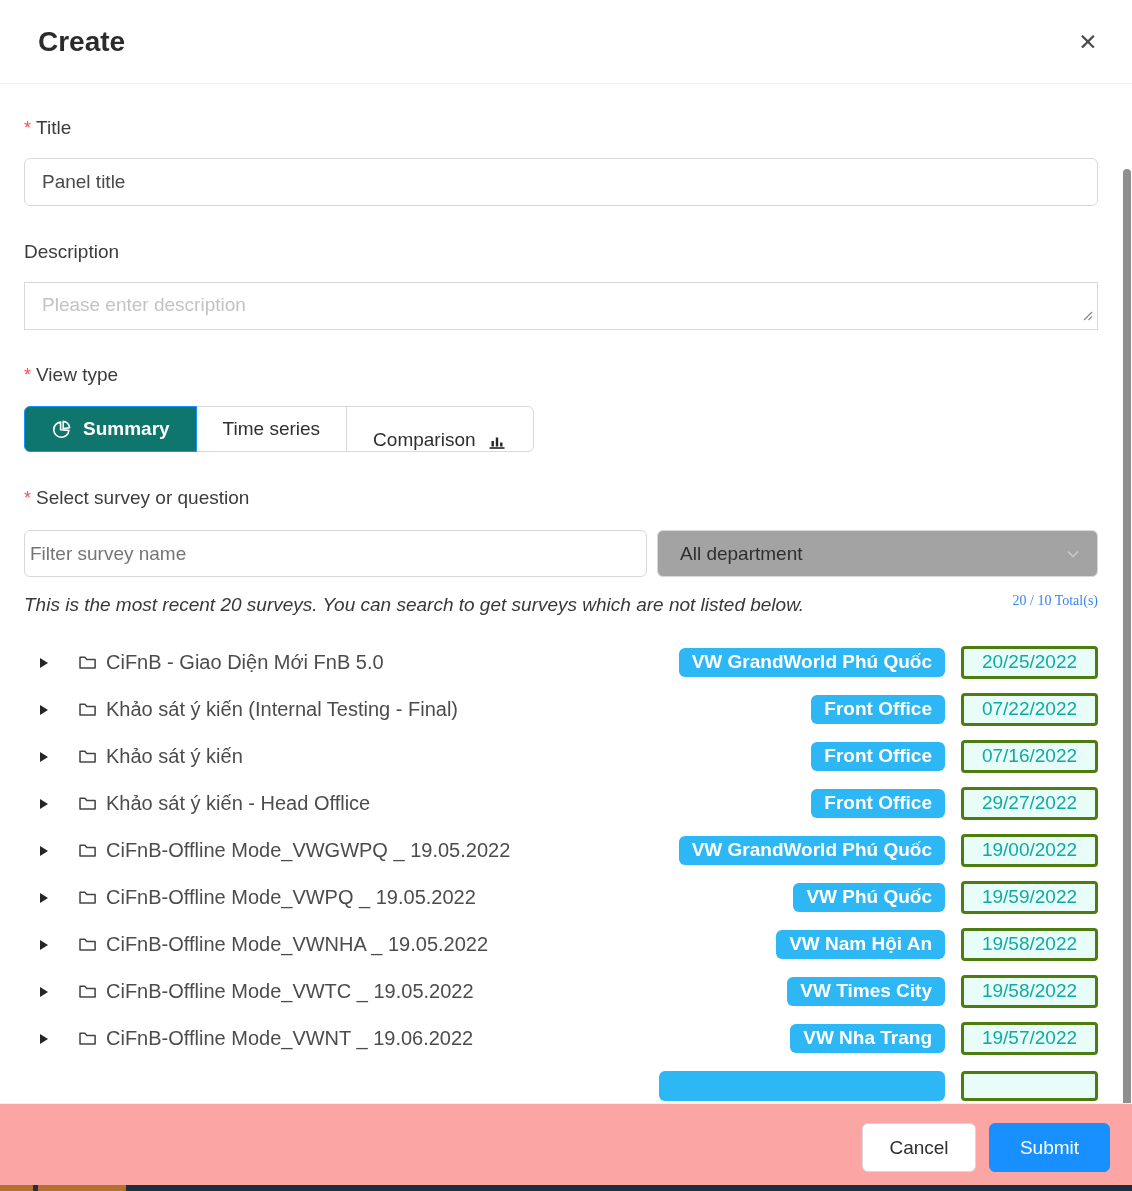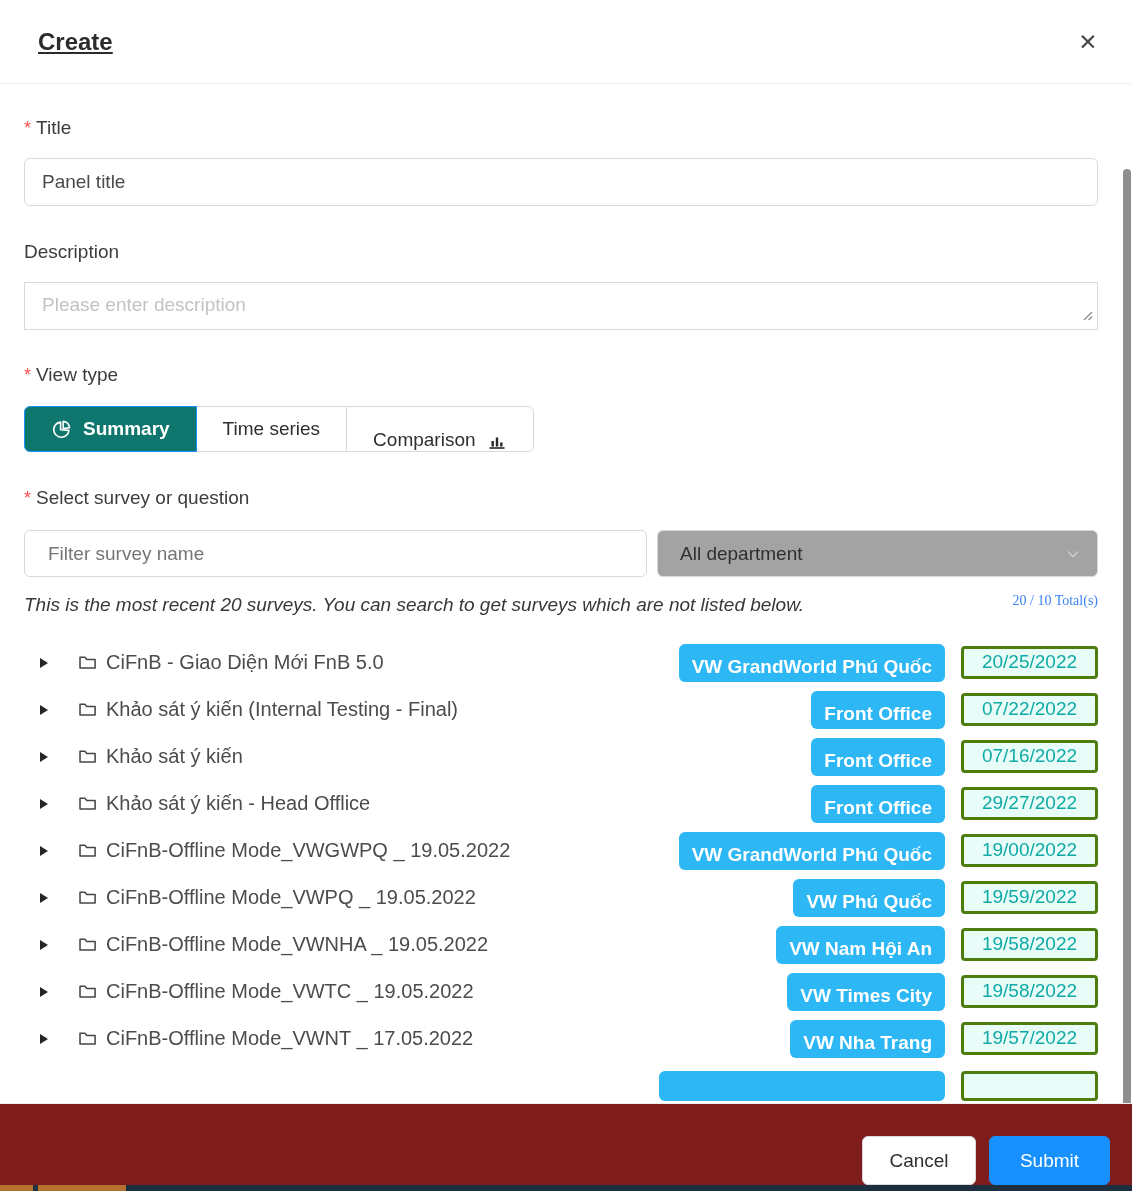--- a/index.html
+++ b/index.html
@@ -9,21 +9,21 @@
     width:1132px; height:1191px; position:relative; overflow:hidden;
     color:#3c3c3c;
   }
   .modal { width:1132px; height:1191px; background:#fff; position:relative; }
 
   
   .modal-header {
     height:84px; border-bottom:1px solid #f0f0f0;
     display:flex; align-items:center; padding:0 30px 0 38px; position:relative;
   }
-  .modal-title { font-size:24px; font-weight:600; color:#2b2b2b;text-decoration:underline; }
+  .modal-title { font-size:28px; font-weight:600; color:#2b2b2b; }
   .close-btn {
     position:absolute; right:30px; top:28px; width:28px; height:28px;
     font-size:23px; color:#4a4a4a; font-weight:300; line-height:28px; text-align:center;
     cursor:pointer; background:none; border:none;
   }
 
   
   .modal-body { height:1019px; overflow:hidden; padding:0 34px 0 24px; position:relative; }
 
   .field-label { font-size:19px; color:#3c3c3c; line-height:22px; }
@@ -59,21 +59,21 @@
   .tab:last-child  { border-radius:0 6px 6px 0;align-items:flex-end; }
   .tab.active {
     background:#0f766e; border-color:#1890ff; color:#fff; font-weight:600; z-index:2;
   }
   .tab .t-icon { display:inline-flex; }
 
   
   .filter-row { margin-top:21px; display:flex; gap:10px; }
   .filter-input {
     flex:0 0 623px; height:47px; border:1px solid #d9d9d9; border-radius:6px;
-    font-size:19px; color:#4a4a4a; padding:0 23px; outline:none;
+    font-size:19px; color:#4a4a4a; padding:0 5px; outline:none;
     font-family:"Liberation Sans","DejaVu Sans",sans-serif;
   }
   .dept-select {
     flex:1; height:47px; border:1px solid #d9d9d9; border-radius:6px;
     display:flex; align-items:center; justify-content:space-between;
     padding:0 16px 0 22px; font-size:19px; color:#2f2f2f; cursor:pointer; background:#a3a3a3;
   }
   .chevron { color:#c9c9c9; display:inline-flex; }
 
   
@@ -87,21 +87,21 @@
   .caret-icon {
     width:0; height:0; border-left:8px solid #262626;
     border-top:5px solid transparent; border-bottom:5px solid transparent;
     margin-left:16px; cursor:pointer; flex:0 0 auto;
   }
   .folder-icon { margin-left:30px; flex:0 0 auto; display:inline-flex; }
   .survey-name { margin-left:9px; font-size:20px; color:#4c4c4c; flex:1 1 auto;
                  white-space:nowrap; overflow:hidden; }
   .badge-dept {
     background:#2db7f5; color:#fff; font-weight:700; font-size:19px;
-    border-radius:6px; padding:12px 13px 4px; margin-right:16px; white-space:nowrap; flex:0 0 auto;
+    border-radius:6px; padding:3px 13px 4px; margin-right:16px; white-space:nowrap; flex:0 0 auto;
   }
   .badge-date {
     background:#e8fdf7; border:3px solid #4d7c0f; color:#0fa9a6; font-size:19px;
     border-radius:4px; padding:2px 0 3px; width:137px; text-align:center; white-space:nowrap; flex:0 0 auto;
   }
   .survey-row.partial .caret-icon,
   .survey-row.partial .folder-icon { visibility:hidden; }
   .survey-row.partial .badge-dept { width:286px; height:30px; }
   .survey-row.partial .badge-date { height:30px; }
 
@@ -110,23 +110,23 @@
     position:absolute; top:85px; right:1px; width:8px; height:1018px;
     background:#f5f5f5; border-radius:4px;
   }
   .scrollbar-thumb {
     position:absolute; top:0; left:0; width:8px; height:960px;
     background:#8f8f8f; border-radius:4px; cursor:pointer;
   }
 
   
   .modal-footer {
-    height:82px; border-top:1px solid #f0f0f0; background:#7f1d1d; position:relative; z-index:3;
-    display:flex; justify-content:flex-end; align-items:flex-end; gap:13px;
-    padding:18px 22px 0 0;
+    height:82px; border-top:1px solid #f0f0f0; background:#fca5a5; position:relative; z-index:3;
+    display:flex; justify-content:flex-end; align-items:center; gap:13px;
+    padding:18px 22px 12px 0;
   }
   .btn { height:49px; border-radius:6px; font-size:19px; cursor:pointer;
          font-family:"Liberation Sans","DejaVu Sans",sans-serif; }
   .btn-cancel { width:114px; background:#fff; border:1px solid #d9d9d9; color:#2f2f2f; }
   .btn-submit { width:121px; background:#1890ff; border:1px solid #1890ff; color:#fff; }
 
   
   .bottom-strip { position:absolute; left:0; bottom:0; width:1132px; height:6px; background:#1d2e3e; }
   .strip-orange { position:absolute; left:0; top:0; height:6px; width:126px; background:#b4702f; }
   .strip-notch  { position:absolute; left:33px; top:0; height:6px; width:5px; background:#20303f; }
@@ -297,21 +297,21 @@
           <span class="badge-dept">VW Times City</span>
           <span class="badge-date">19/58/2022</span>
         </div>
         <div class="survey-row">
           <span class="caret-icon"></span>
           <span class="folder-icon">
             <svg width="19" height="19" viewBox="0 0 16 16">
               <path d="M1.7 3.6h4.1l1.6 1.8h7v7.2H1.7z" fill="none" stroke="#454545" stroke-width="1.3" stroke-linejoin="round"></path>
             </svg>
           </span>
-          <span class="survey-name">CiFnB-Offline Mode_VWNT _ 17.05.2022</span>
+          <span class="survey-name">CiFnB-Offline Mode_VWNT _ 19.06.2022</span>
           <span class="badge-dept">VW Nha Trang</span>
           <span class="badge-date">19/57/2022</span>
         </div>
         <div class="survey-row partial">
           <span class="caret-icon"></span>
           <span class="folder-icon">
             <svg width="19" height="19" viewBox="0 0 16 16">
               <path d="M1.7 3.6h4.1l1.6 1.8h7v7.2H1.7z" fill="none" stroke="#454545" stroke-width="1.3" stroke-linejoin="round"></path>
             </svg>
           </span>

